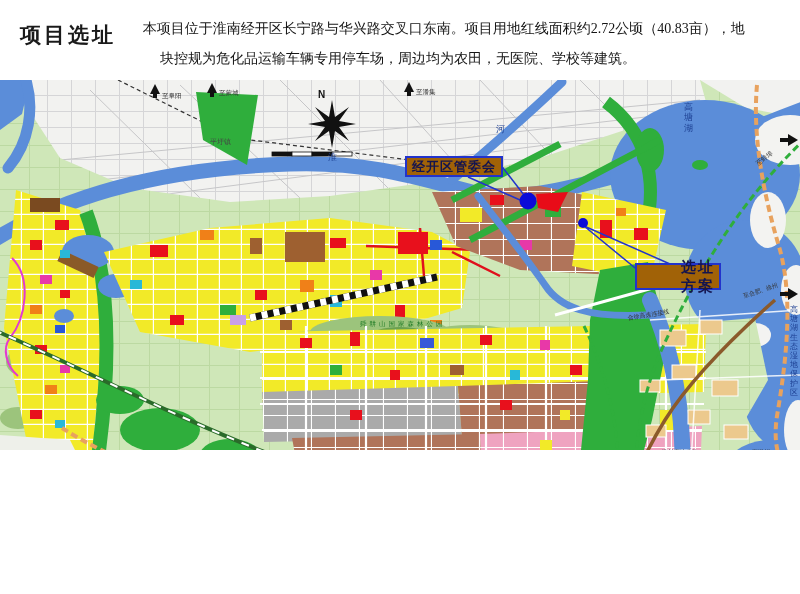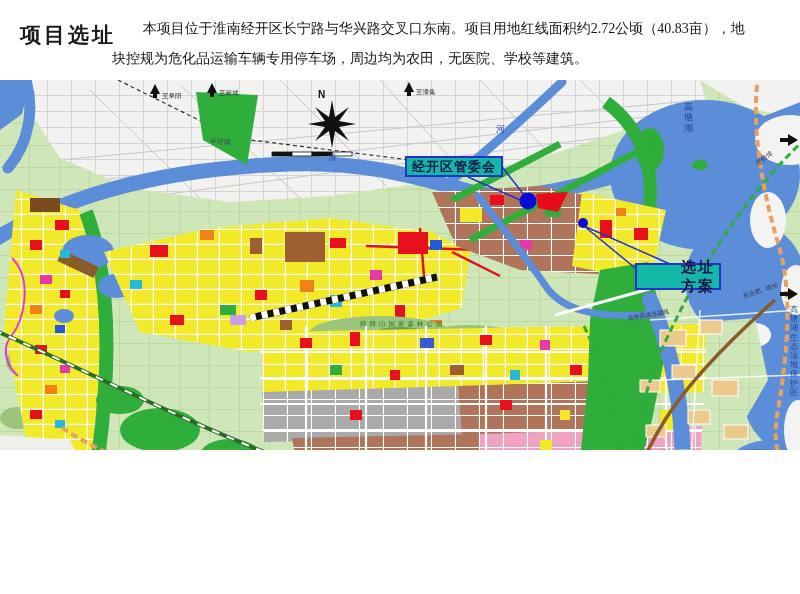--- a/index.html
+++ b/index.html
@@ -3,24 +3,24 @@
 <meta charset="utf-8">
 <style>
   html,body{margin:0;padding:0;background:#ffffff;}
   .slide{position:relative;width:800px;height:450px;background:#ffffff;overflow:hidden;
          font-family:"Liberation Serif",serif;}
   .slide-title{position:absolute;left:20px;top:21px;font-size:21px;font-weight:bold;
          color:#1a1a1a;letter-spacing:3px;font-family:"Liberation Sans",sans-serif;}
   .body-text{position:absolute;left:112px;top:14px;width:678px;font-size:14px;
          line-height:30px;color:#151515;}
   .body-text .l1{text-indent:2.2em;white-space:nowrap;}
-  .body-text .l2{white-space:nowrap;}
+  .body-text .l2{white-space:nowrap;margin-left:48px;}
   .map{position:absolute;left:0;top:80px;width:800px;height:453px;background:#cfe7b8;}
   .map svg{position:absolute;left:0;top:0;}
-  .callout{position:absolute;background:#14b8a6;border:2px solid #2233cc;color:#14144e;
+  .callout{position:absolute;background:#a16207;border:2px solid #2233cc;color:#14144e;
          font-weight:bold;display:flex;align-items:center;justify-content:center;
          font-family:"Liberation Serif",serif;box-sizing:border-box;z-index:5;}
   #callout-committee{left:405px;top:76px;width:98px;height:21px;font-size:13px;letter-spacing:1px;}
   #callout-site{left:635px;top:183px;width:86px;height:27px;font-size:15px;letter-spacing:2px;padding-left:44px;}
   text{font-family:"Liberation Sans",sans-serif;}
 </style>
 </head>
 <body>
 
 <div class="slide">

